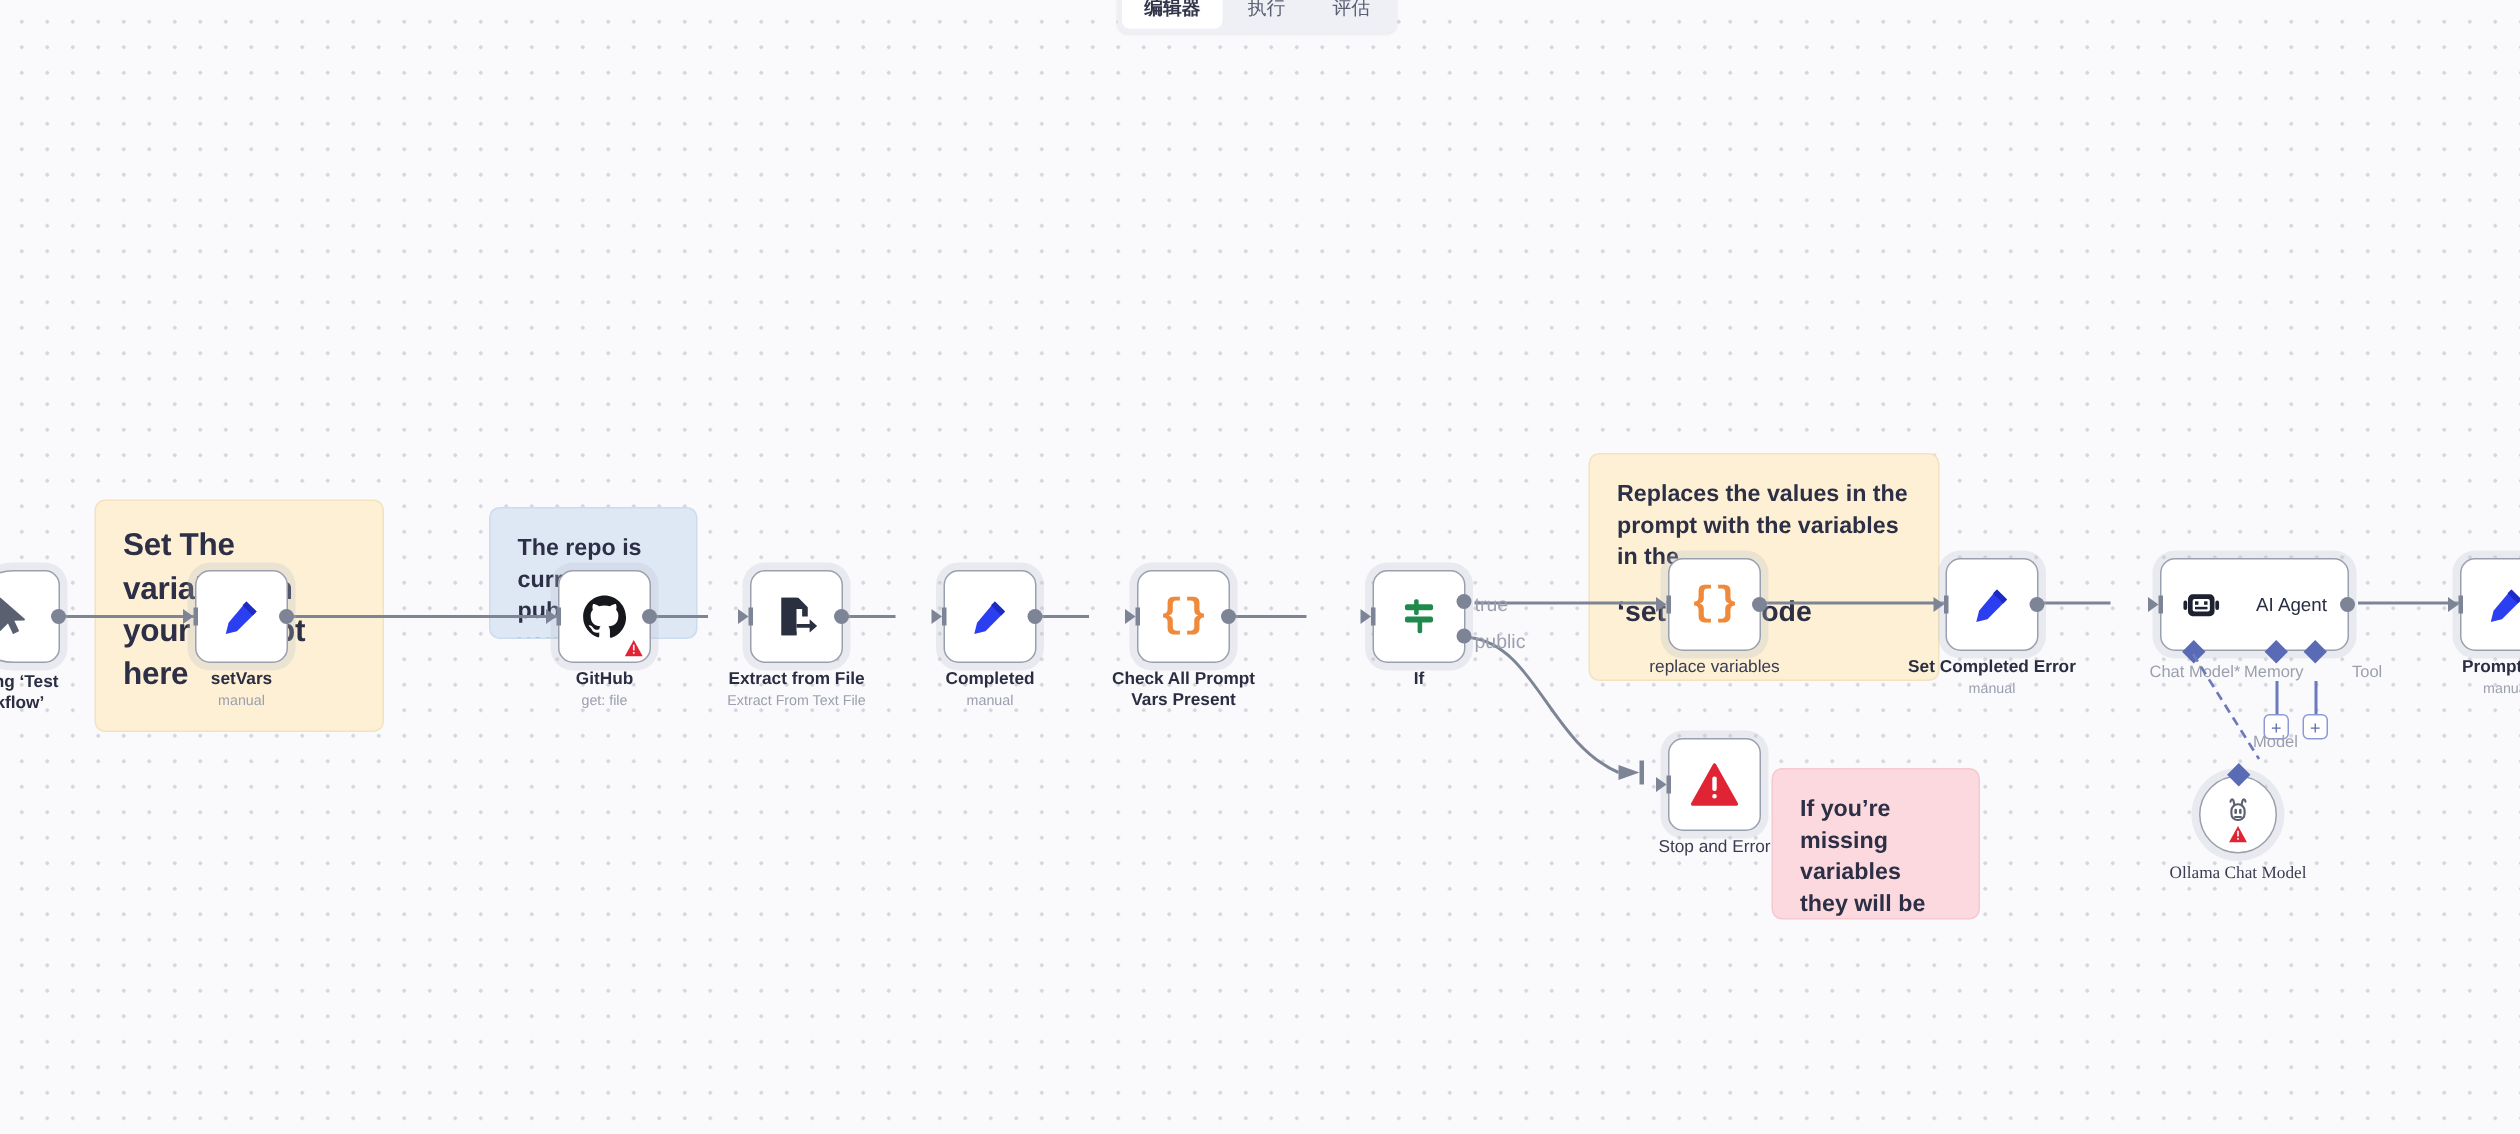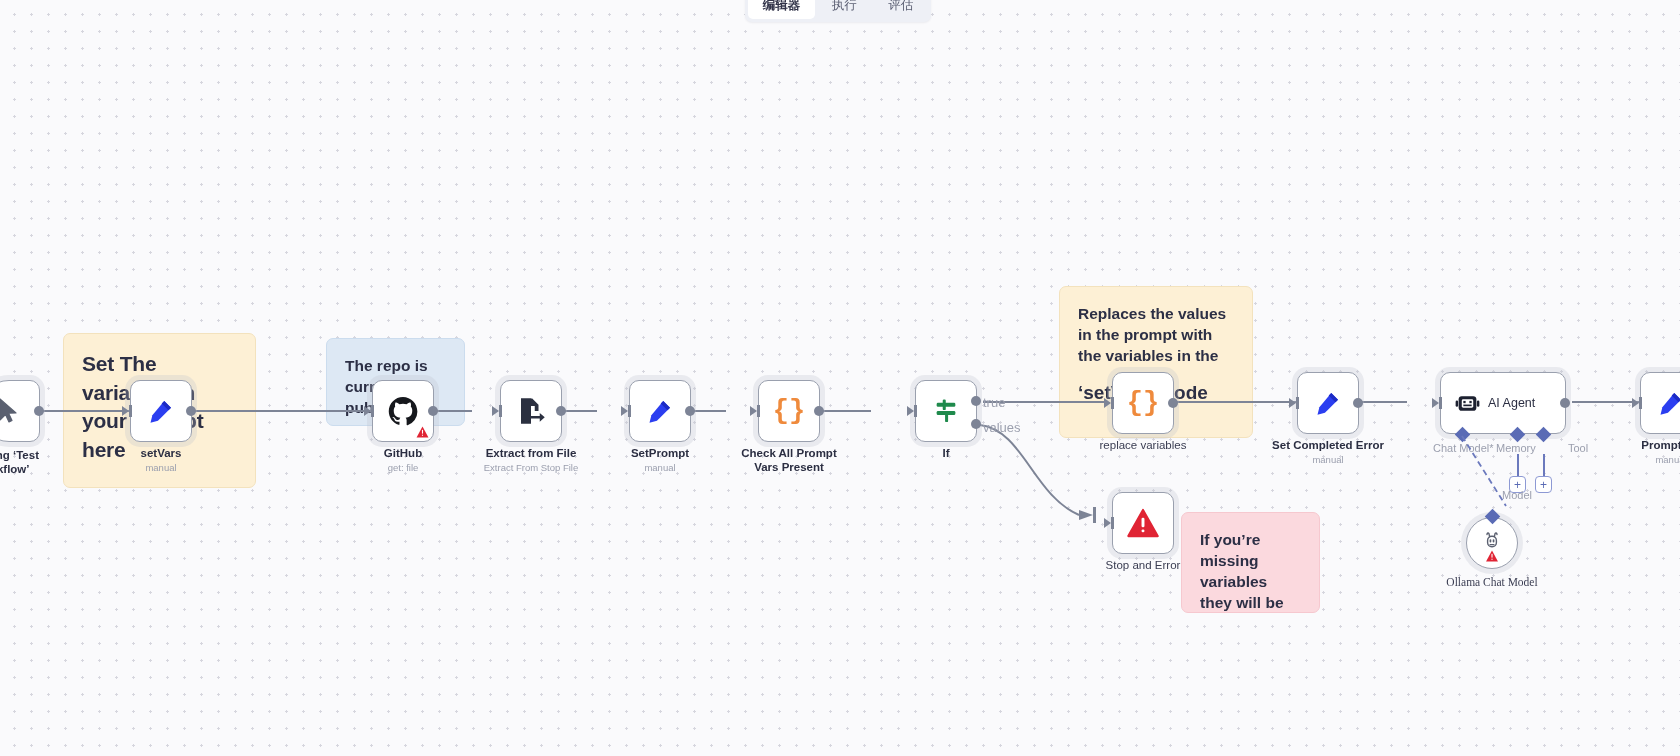--- a/index.html
+++ b/index.html
@@ -53,38 +53,38 @@
   .sticky.yellow { background: #fdf0d5; border: 1px solid #f3e2bd; }
   .sticky.blue   { background: #dde8f4; border: 1px solid #cbdcee; }
   .sticky.pink   { background: #fbd9de; border: 1px solid #f6c8cf; }
   .sticky p { margin: 0; }
   .sticky .h1 { font-size: 21px; font-weight: 700; letter-spacing: -0.2px; }
   .sticky .h2 { font-size: 19px; font-weight: 700; margin-top: 14px; }
   .sticky .body { font-size: 15.5px; font-weight: 600; }
 
   #note-setvars { left: 63px;  top: 333px; width: 193px; height: 155px; }
   #note-repo    { left: 326px; top: 338px; width: 139px; height: 88px; }
-  #note-replace { left: 1059px; top: 286px; width: 194px; height: 152px; }
+  #note-replace { left: 1059px; top: 302px; width: 234px; height: 152px; }
   #note-missing { left: 1181px; top: 512px; width: 139px; height: 101px; }
 
   
   .node {
     position: absolute;
     width: 62px; height: 62px;
     background: #ffffff;
     border: 1.6px solid #9aa0ae;
     border-radius: 10px;
     display: flex; align-items: center; justify-content: center;
     box-shadow: 0 0 0 5px rgba(190,194,205,.27);
   }
   .node.trigger {
     border-top-left-radius: 31px;
     border-bottom-left-radius: 31px;
   }
-  .node.wide { width: 126px; justify-content: flex-start; padding-left: 14px; gap: 8px; }
+  .node.wide { width: 126px; justify-content: flex-start; padding-left: 14px; gap: 24px; }
 
   .node-label {
     position: absolute;
     text-align: center;
     font-size: 11.5px;
     font-weight: 700;
     color: #2b2e42;
     line-height: 1.25;
     width: 150px;
     left: 50%;
@@ -269,33 +269,33 @@
     <div class="node">
       <div class="port-in"></div>
       <svg class="ic" width="30" height="30" viewBox="0 0 24 24">
         <path d="M4 2 h9 l5 5 v5 h-3 V8 h-4 V4 H6 v16 h6 v2 H4 Z" fill="#2b3040"></path>
         <rect x="4" y="2" width="8" height="20" fill="#2b3040"></rect>
         <path d="M12 16 h7 v-2.5 L23 17 l-4 3.5 V18 h-7 Z" fill="#2b3040"></path>
       </svg>
       <div class="port-out"></div>
     </div>
     <div class="node-label" style="top:66px; left:31px;">Extract from File</div>
-    <div class="node-sub" style="top:82px; left:31px;">Extract From Stop File</div>
+    <div class="node-sub" style="top:82px; left:31px;">Extract From Text File</div>
   </div>
 
   <div class="node-wrap" style="left:629px; top:380px;">
     <div class="node">
       <div class="port-in"></div>
       <svg class="ic" width="28" height="28" viewBox="0 0 24 24">
         <path d="M14.8 3.4 L20.6 9.2 L9.4 20.4 L3 22 L4.6 15.6 Z" fill="#2b3ef0"></path>
         <path d="M14.8 3.4 L20.6 9.2 L18.4 11.4 L12.6 5.6 Z" fill="#1c2bc4"></path>
       </svg>
       <div class="port-out"></div>
     </div>
-    <div class="node-label" style="top:66px; left:31px;">SetPrompt</div>
+    <div class="node-label" style="top:66px; left:31px;">Completed</div>
     <div class="node-sub" style="top:82px; left:31px;">manual</div>
   </div>
 
   <div class="node-wrap" style="left:758px; top:380px;">
     <div class="node">
       <div class="port-in"></div>
       <span style="font-size:27px; color:#ef8a3c; font-weight:600; font-family:'Liberation Mono',monospace;">{}</span>
       <div class="port-out"></div>
     </div>
     <div class="node-label" style="top:66px; left:31px; width:120px;">Check All Prompt Vars Present</div>
@@ -307,21 +307,21 @@
       <svg class="ic" width="28" height="28" viewBox="0 0 24 24">
         <rect x="4" y="5" width="16" height="3.4" rx="1.1" fill="#1f8a4c"></rect>
         <rect x="9.2" y="2.2" width="2.6" height="9" rx="1" fill="#1f8a4c"></rect>
         <rect x="4" y="12" width="16" height="3.4" rx="1.1" fill="#1f8a4c"></rect>
         <rect x="11.2" y="14.5" width="2.6" height="7" rx="1" fill="#1f8a4c"></rect>
       </svg>
       <div class="port-out" style="top:33%;"></div>
       <div class="port-out" style="top:72%;"></div>
     </div>
     <div class="port-label" style="left:68px; top:15px;">true</div>
-    <div class="port-label" style="left:68px; top:40px;">values</div>
+    <div class="port-label" style="left:68px; top:40px;">public</div>
     <div class="node-label" style="top:66px; left:31px;">If</div>
   </div>
 
   <div class="node-wrap" style="left:1112px; top:372px;">
     <div class="node">
       <div class="port-in"></div>
       <span style="font-size:27px; color:#ef8a3c; font-weight:600; font-family:'Liberation Mono',monospace;">{}</span>
       <div class="port-out"></div>
     </div>
     <div class="node-label" style="top:66px; left:31px; font-weight:400; color:#3a3d52;">replace variables</div>

